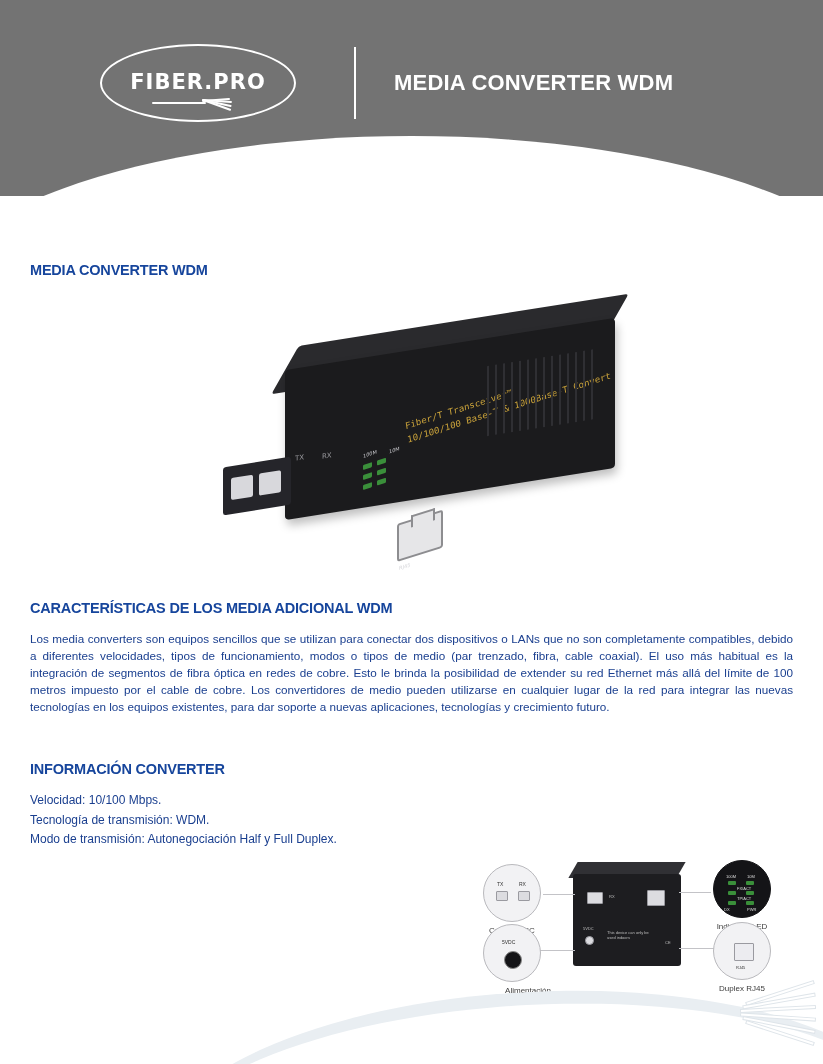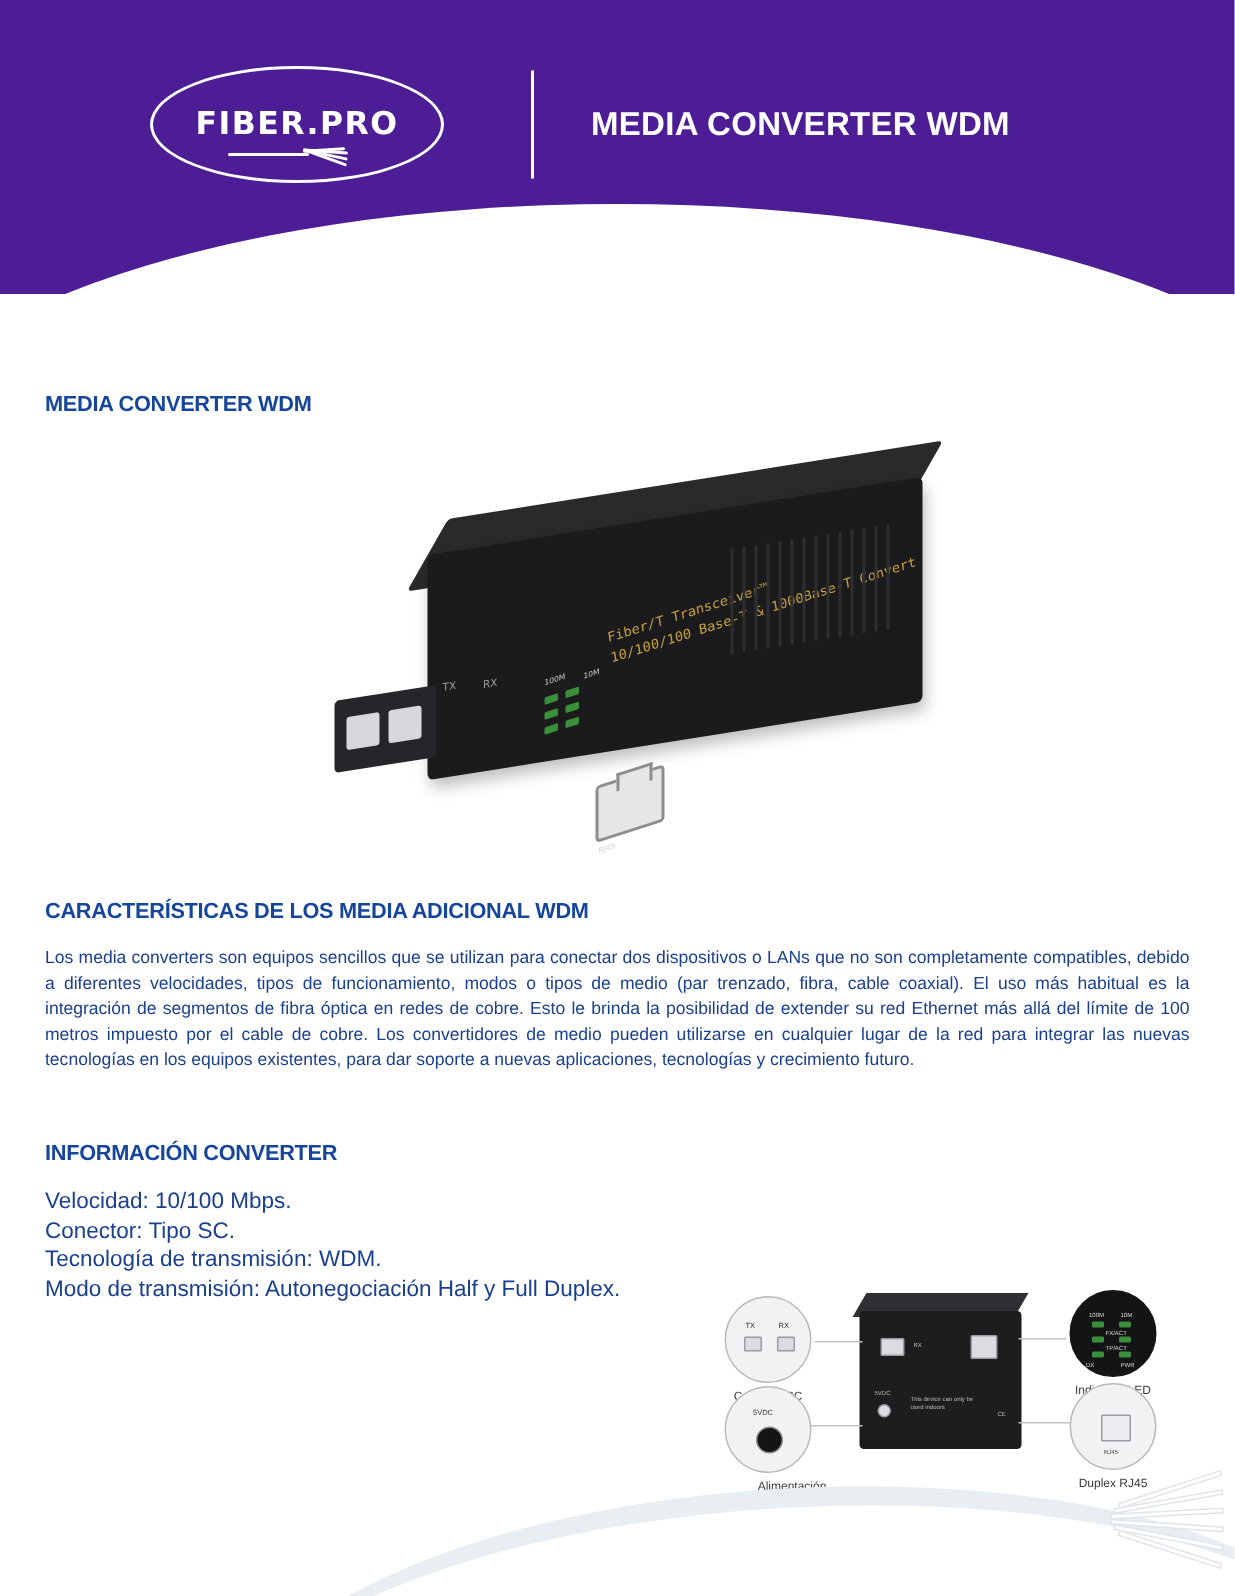--- a/index.html
+++ b/index.html
@@ -10,21 +10,21 @@
     font-family: "Liberation Sans", sans-serif;
     position: relative;
     overflow: hidden;
   }
 
   
   .header {
     position: relative;
     width: 823px;
     height: 196px;
-    background: #4c1d95;
+    background: #737373;
     overflow: hidden;
   }
   .header-curve {
     position: absolute;
     left: -10%;
     bottom: -120px;
     width: 120%;
     height: 180px;
     background: #ffffff;
     border-radius: 50% 50% 0 0 / 100% 100% 0 0;
@@ -194,21 +194,21 @@
     font-size: 11.7px;
     line-height: 17px;
     text-align: justify;
     margin-top: 14px;
   }
 
   #title-info { margin-top: 46px; }
 
   .specs {
     color: #1a3f8f;
-    font-size: 15px;
+    font-size: 12px;
     line-height: 19.5px;
     margin-top: 14px;
     width: 420px;
   }
 
   
   .diagram {
     position: absolute;
     right: 28px;
     top: 832px;
@@ -324,21 +324,20 @@
     <div class="tiny-text" style="left:265px; top:172px; color:#9a9a9e; font-size:7px;">TX</div>
     <div class="tiny-text" style="left:292px; top:170px; color:#9a9a9e; font-size:7px;">RX</div>
   </div>
 
   <div class="section-title">CARACTERÍSTICAS DE LOS MEDIA ADICIONAL WDM</div>
   <div class="para">Los media converters son equipos sencillos que se utilizan para conectar dos dispositivos o LANs que no son completamente compatibles, debido a diferentes velocidades, tipos de funcionamiento, modos o tipos de medio (par trenzado, fibra, cable coaxial). El uso más habitual es la integración de segmentos de fibra óptica en redes de cobre. Esto le brinda la posibilidad de extender su red Ethernet más allá del límite de 100 metros impuesto por el cable de cobre. Los convertidores de medio pueden utilizarse en cualquier lugar de la red para integrar las nuevas tecnologías en los equipos existentes, para dar soporte a nuevas aplicaciones, tecnologías y crecimiento futuro.</div>
 
   <div class="section-title" id="title-info">INFORMACIÓN CONVERTER</div>
   <div class="specs">
     <div>Velocidad: 10/100 Mbps.</div>
-    <div>Conector: Tipo SC.</div>
     <div>Tecnología de transmisión: WDM.</div>
     <div>Modo de transmisión: Autonegociación Half y Full Duplex.</div>
   </div>
 </div>
 
 <div class="diagram">
 
   <div class="hub-top"></div>
   <div class="hub">
     <div class="mini-port" style="left:14px; top:18px; width:16px; height:12px;"></div>

